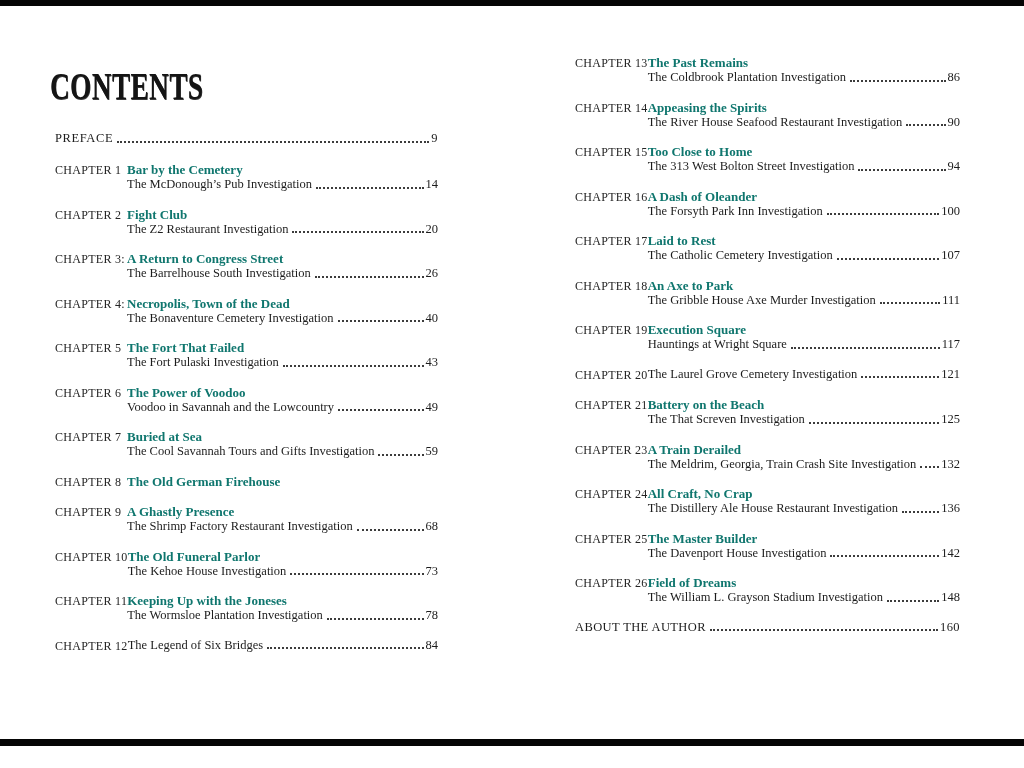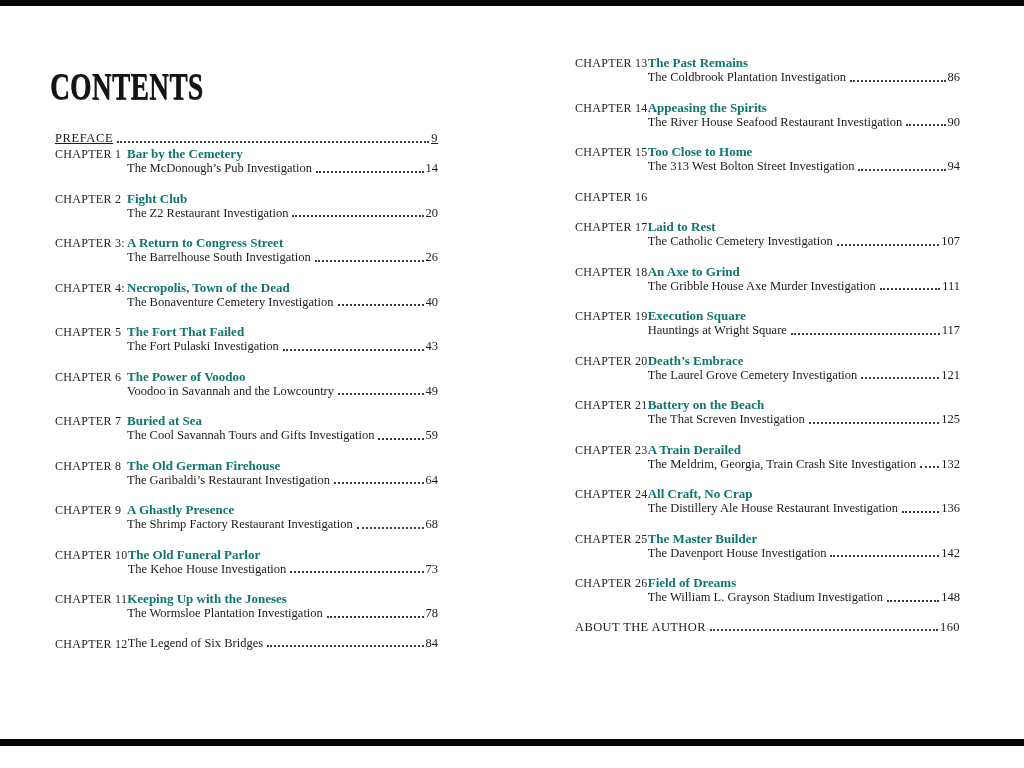--- a/index.html
+++ b/index.html
@@ -40,21 +40,21 @@
 
   .dotrow { display: flex; align-items: flex-end; font-size: 12.5px; line-height: 15px; }
   .sub-text { white-space: nowrap; }
   .leader {
     flex: 1 1 auto; min-width: 8px;
     border-bottom: 2px dotted #3c3c3c;
     align-self: flex-end; margin: 0 2px 3.5px 4px;
   }
   .pg { white-space: nowrap; }
 
-  .preface-row { margin-bottom: 0; letter-spacing: 0.6px; text-decoration: underline; }
+  .preface-row { margin-bottom: 16px; letter-spacing: 0.6px; }
   .preface-row .sub-text, .about-row .sub-text { font-size: 12.5px; }
   .about-row { margin-top: 7px; letter-spacing: 0.4px; }
 </style>
 </head>
 <body>
 
 <div class="edge-bar edge-top"></div>
 <div class="edge-bar edge-bottom"></div>
 
 <h1 class="contents-title">CONTENTS</h1>
@@ -147,25 +147,20 @@
         <span class="leader"></span>
         <span class="pg">59</span>
       </div>
     </div>
   </div>
 
   <div class="entry">
     <div class="chapter-label">CHAPTER 8</div>
     <div class="entry-body">
       <div class="entry-title">The Old German Firehouse</div>
-      <div class="dotrow">
-        <span class="sub-text">The Garibaldi’s Restaurant Investigation</span>
-        <span class="leader"></span>
-        <span class="pg">64</span>
-      </div>
     </div>
   </div>
 
   <div class="entry">
     <div class="chapter-label">CHAPTER 9</div>
     <div class="entry-body">
       <div class="entry-title">A Ghastly Presence</div>
       <div class="dotrow">
         <span class="sub-text">The Shrimp Factory Restaurant Investigation</span>
         <span class="leader"></span>
@@ -244,38 +239,46 @@
       <div class="dotrow">
         <span class="sub-text">The 313 West Bolton Street Investigation</span>
         <span class="leader"></span>
         <span class="pg">94</span>
       </div>
     </div>
   </div>
 
   <div class="entry">
     <div class="chapter-label">CHAPTER 16</div>
+    <div class="entry-body">
+      <div class="entry-title">A Dash of Oleander</div>
+      <div class="dotrow">
+        <span class="sub-text">The Forsyth Park Inn Investigation</span>
+        <span class="leader"></span>
+        <span class="pg">100</span>
+      </div>
+    </div>
   </div>
 
   <div class="entry">
     <div class="chapter-label">CHAPTER 17</div>
     <div class="entry-body">
       <div class="entry-title">Laid to Rest</div>
       <div class="dotrow">
         <span class="sub-text">The Catholic Cemetery Investigation</span>
         <span class="leader"></span>
         <span class="pg">107</span>
       </div>
     </div>
   </div>
 
   <div class="entry">
     <div class="chapter-label">CHAPTER 18</div>
     <div class="entry-body">
-      <div class="entry-title">An Axe to Grind</div>
+      <div class="entry-title">An Axe to Park</div>
       <div class="dotrow">
         <span class="sub-text">The Gribble House Axe Murder Investigation</span>
         <span class="leader"></span>
         <span class="pg">111</span>
       </div>
     </div>
   </div>
 
   <div class="entry">
     <div class="chapter-label">CHAPTER 19</div>
@@ -285,21 +288,20 @@
         <span class="sub-text">Hauntings at Wright Square</span>
         <span class="leader"></span>
         <span class="pg">117</span>
       </div>
     </div>
   </div>
 
   <div class="entry">
     <div class="chapter-label">CHAPTER 20</div>
     <div class="entry-body">
-      <div class="entry-title">Death’s Embrace</div>
       <div class="dotrow">
         <span class="sub-text">The Laurel Grove Cemetery Investigation</span>
         <span class="leader"></span>
         <span class="pg">121</span>
       </div>
     </div>
   </div>
 
   <div class="entry">
     <div class="chapter-label">CHAPTER 21</div>

